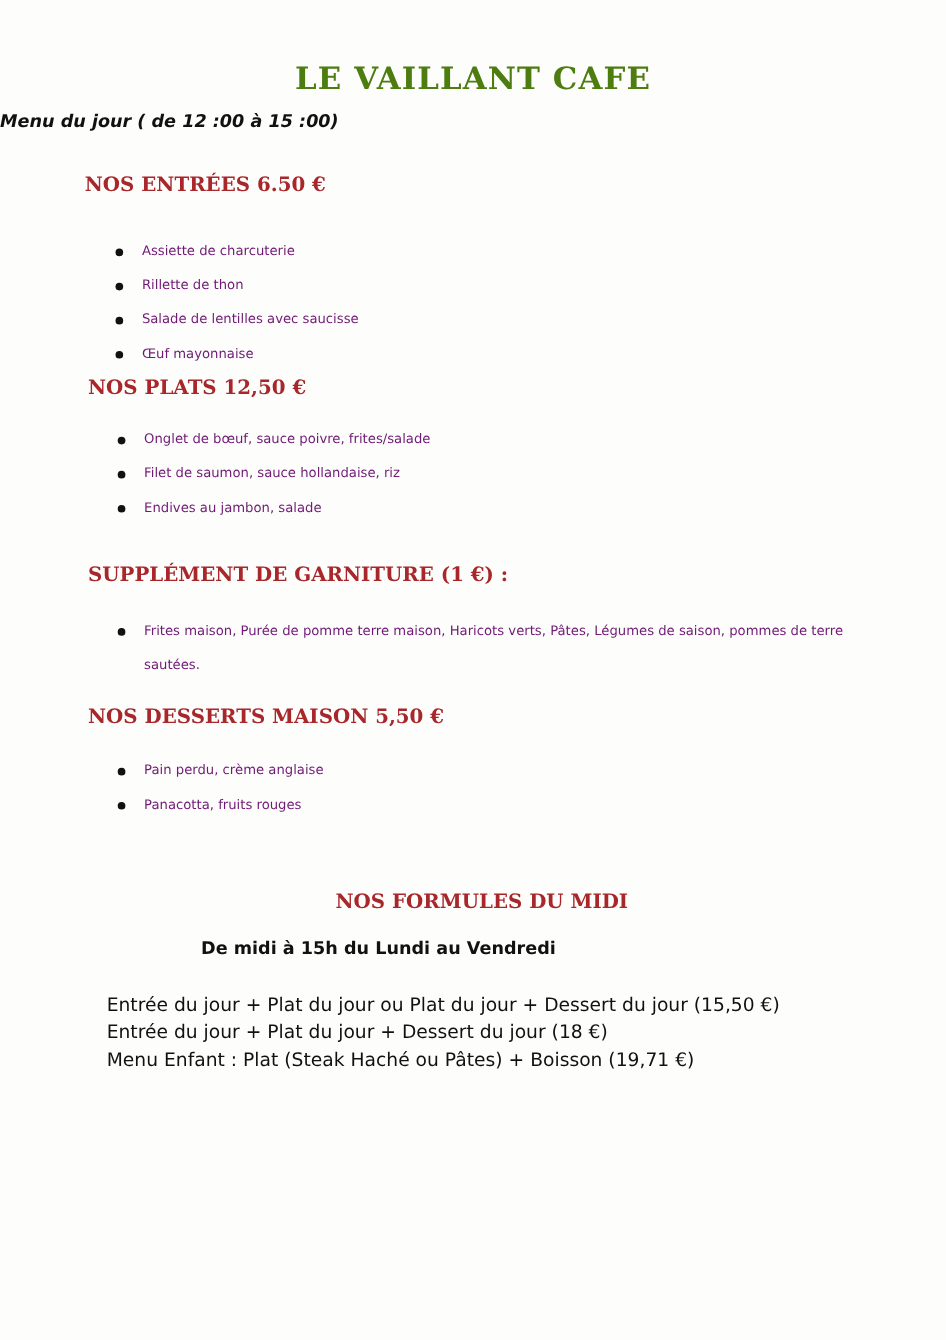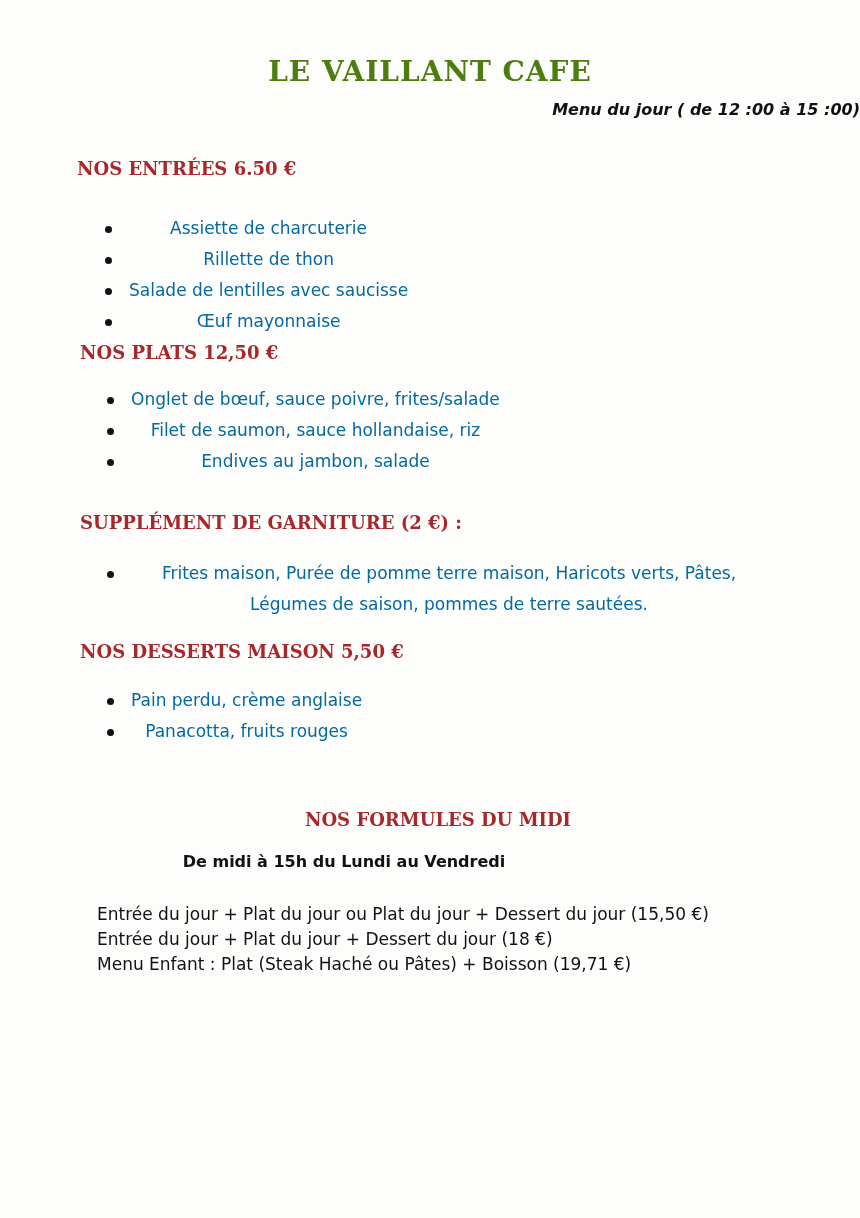--- a/index.html
+++ b/index.html
@@ -7,32 +7,32 @@
       width: 860px; height: 1218px; background: #fdfdfc; position: relative; overflow: hidden;
       font-family: "DejaVu Sans", sans-serif; color: #111;
     }
     .page { position: absolute; inset: 0; }
     .title {
       position: absolute; left: 0; width: 860px; top: 55px; text-align: center;
       font-family: "DejaVu Serif", serif; font-weight: bold; font-size: 28px;
       color: #4d7c0f; letter-spacing: 1px;
     }
     .subtitle {
-      position: absolute; left: 0; width: 860px; top: 100px; text-align: right;
+      position: absolute; left: 0; width: 860px; top: 100px; text-align: left;
       font-family: "DejaVu Sans", sans-serif; font-weight: bold; font-style: italic;
       font-size: 16px; color: #111;
     }
     .heading {
       position: absolute; font-family: "DejaVu Serif", serif; font-weight: bold;
       font-size: 18px; color: #a8272b; letter-spacing: 0px;
     }
     .list { position: absolute; margin: 0; padding: 0; list-style: none; }
     .list li {
-      position: relative; padding-left: 24px; font-size: 17px; line-height: 31px;
-      font-family: "DejaVu Sans", sans-serif; color: #0369a1; text-align: center;
+      position: relative; padding-left: 24px; font-size: 12px; line-height: 31px;
+      font-family: "DejaVu Sans", sans-serif; color: #701a75;
     }
     .list li::before {
       content: ""; position: absolute; left: 0; top: 13px; width: 7px; height: 7px;
       border-radius: 50%; background: #111;
     }
     .formule-hours {
       position: absolute; left: 0; width: 688px; top: 852px; text-align: center;
       font-weight: bold; font-size: 16px;
     }
     .formules { position: absolute; left: 97px; top: 902px; }
@@ -53,21 +53,21 @@
     <li>Œuf mayonnaise</li>
   </ul>
 
   <div class="heading" style="left:80px;top:342px;">NOS PLATS 12,50 €</div>
   <ul class="list" style="left:107px;top:384px;">
     <li>Onglet de bœuf, sauce poivre, frites/salade</li>
     <li>Filet de saumon, sauce hollandaise, riz</li>
     <li>Endives au jambon, salade</li>
   </ul>
 
-  <div class="heading" style="left:80px;top:512px;">SUPPLÉMENT DE GARNITURE (2 €) :</div>
+  <div class="heading" style="left:80px;top:512px;">SUPPLÉMENT DE GARNITURE (1 €) :</div>
   <ul class="list" style="left:107px;top:558px;width:660px;">
     <li>Frites maison, Purée de pomme terre maison, Haricots verts, Pâtes, Légumes de saison, pommes de terre sautées.</li>
   </ul>
 
   <div class="heading" style="left:80px;top:641px;">NOS DESSERTS MAISON 5,50 €</div>
   <ul class="list" style="left:107px;top:685px;">
     <li>Pain perdu, crème anglaise</li>
     <li>Panacotta, fruits rouges</li>
   </ul>
 

